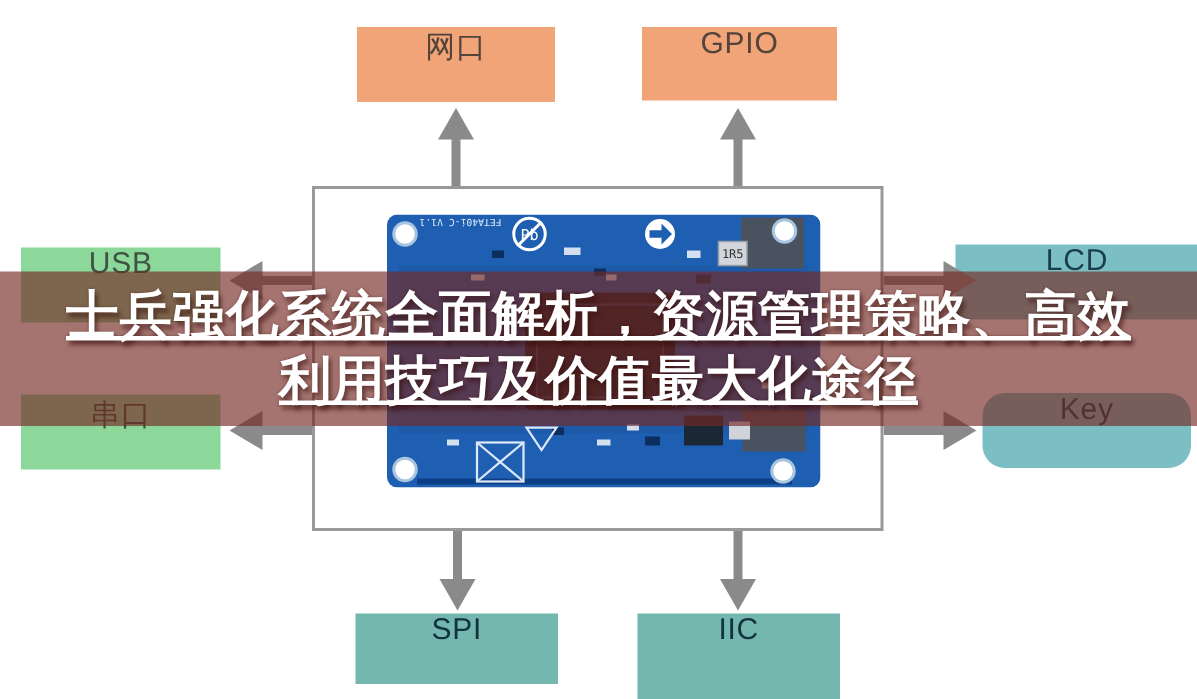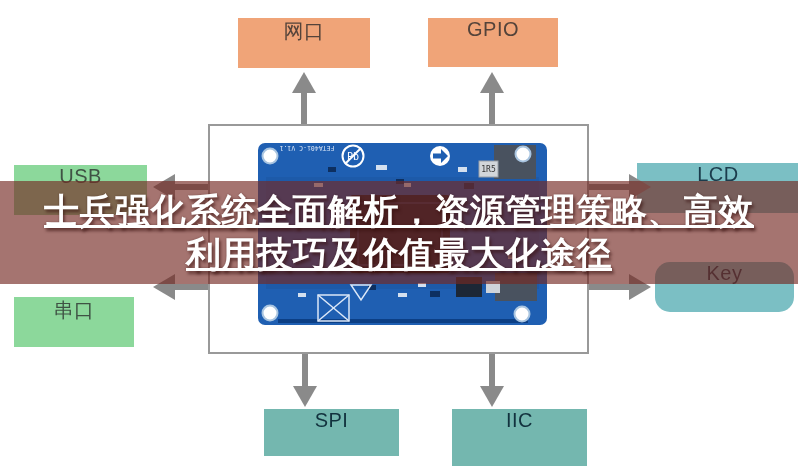--- a/index.html
+++ b/index.html
@@ -6,25 +6,25 @@
   .canvas{
     position:relative;width:798px;height:466px;background:#ffffff;overflow:hidden;
     font-family:"Liberation Sans","DejaVu Sans",sans-serif;
   }
   
   .pbox{position:absolute;display:flex;align-items:flex-start;justify-content:center;
         font-size:20px;letter-spacing:0.5px;z-index:1;}
   .grp-top{background:var(--box-top,#F0A478);color:var(--label-top,#54433a);}
   .grp-left{background:var(--box-left,#8CD89B);color:var(--label-left,#3f5244);}
   .grp-right{background:var(--box-right,#7BBFC4);color:var(--label-right,#1b3c4c);}
-  .grp-bottom{background:var(--box-bottom,#74B7AF);color:var(--label-bottom,#12323e);margin-left:27px;}
+  .grp-bottom{background:var(--box-bottom,#74B7AF);color:var(--label-bottom,#12323e);}
   .b-eth{left:238px;top:18px;width:132px;height:50px;}
   .b-gpio{left:428px;top:18px;width:130px;height:49px;}
   .b-usb{left:14px;top:165px;width:133px;height:50px;}
-  .b-serial{left:14px;top:263px;width:120px;height:50px;margin-top:34px;}
+  .b-serial{left:14px;top:263px;width:133px;height:50px;}
   .b-lcd{left:637px;top:163px;width:162px;height:50px;}
   .b-key{left:655px;top:262px;width:139px;height:50px;border-radius:15px;}
   .b-spi{left:237px;top:409px;width:135px;height:47px;}
   .b-iic{left:425px;top:409px;width:135px;height:64px;}
   
   .frame{position:absolute;left:208px;top:124px;width:381px;height:230px;
          box-sizing:border-box;border:2px solid var(--frame-border,#999999);
          background:#ffffff;z-index:1;}
   .pcb{position:absolute;left:48px;top:17px;}
   .board-label{position:absolute;left:0;right:0;top:202px;text-align:center;

